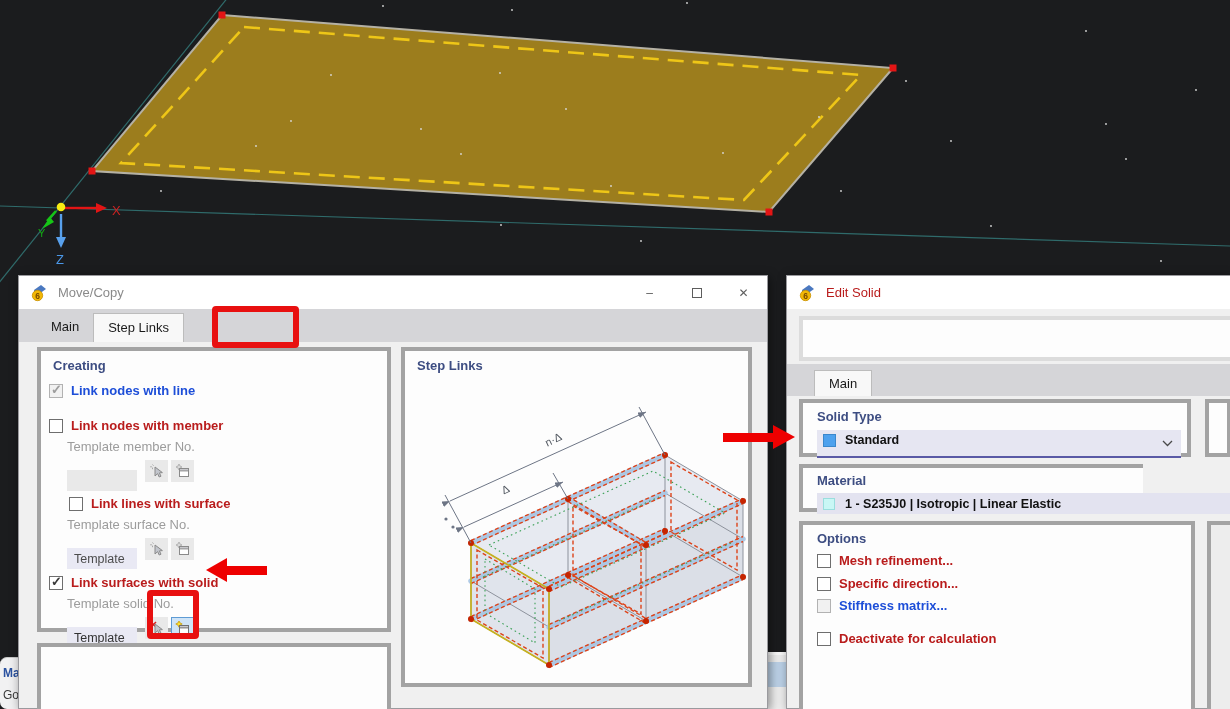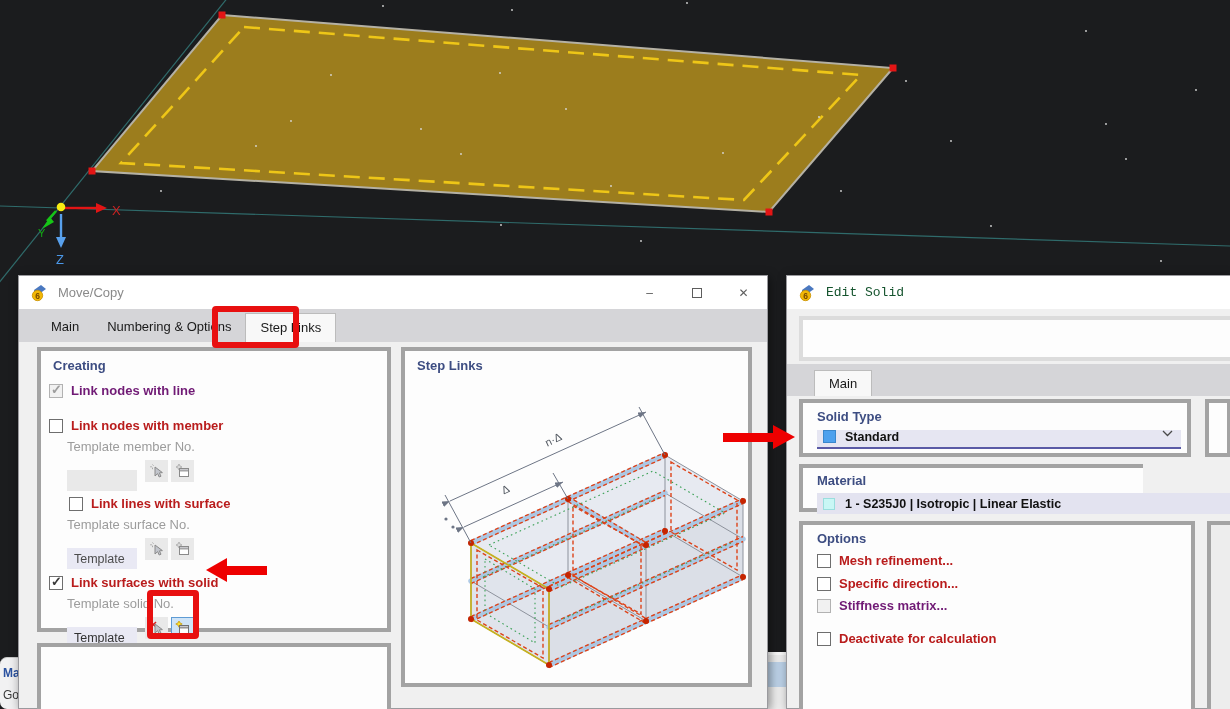--- a/index.html
+++ b/index.html
@@ -5,51 +5,51 @@
   * { margin:0; padding:0; box-sizing:border-box; }
   body { font-family:"Liberation Sans", sans-serif; background:#333; }
   .screen { position:relative; width:1230px; height:709px; overflow:hidden; background:#1b1c1e; }
   .vp-svg { position:absolute; left:0; top:0; }
 
   
   .dlg { position:absolute; background:#f0f0f0; border:1px solid #9a9a9e; box-shadow:2px 2px 10px rgba(0,0,0,.45); z-index:10; }
   .titlebar { position:absolute; left:0; top:0; right:0; height:33px; background:#ffffff; display:flex; align-items:center; padding-left:11px; }
   .app-icon { width:19px; height:19px; margin-right:9px; flex:0 0 auto; }
   .title-text { font-size:13px; color:#8a8a8a; }
-  .title-text.dark { color:#14532d;font-family:Liberation Mono, monospace; }
+  .title-text.dark { color:#b91c1c; }
   .win-controls { margin-left:auto; display:flex; height:100%; }
   .win-btn { width:47px; height:100%; display:flex; align-items:center; justify-content:center; color:#5d5d5d; font-size:12px; cursor:default; }
   .max-glyph { width:10px; height:10px; border:1px solid #5d5d5d; }
   .tabstrip { position:absolute; left:0; right:0; height:33px; background:#d5d5d8; display:flex; align-items:flex-end; padding-left:18px; }
   .tab { height:29px; line-height:28px; padding:0 14px; font-size:13px; color:#1a1a1a; white-space:nowrap; }
   .tab.selected { background:#f8f8f8; border:1px solid #bcbcbc; border-bottom:none; }
   .gbox { position:absolute; background:#fdfdfd; border:4px solid #a3a3a3; }
   .ghead { position:absolute; font-size:13px; font-weight:700; color:#3d4d82; white-space:nowrap; }
 
   
   .cbrow { position:absolute; display:flex; align-items:center; gap:8px; white-space:nowrap; }
   .cb { width:14px; height:14px; border:1px solid #6e6e6e; background:#fff; position:relative; flex:0 0 auto; }
   .cb.checked::after { content:"\2713"; position:absolute; left:1px; top:-3px; font-size:13px; font-weight:700; color:#3a3a3a; }
   .cb.dis { border-color:#b2b2b2; background:#f1f1f1; }
   .cb.dis.checked::after { color:#9d9d9d; }
   .cb-label { font-size:13px; font-weight:700; color:#b91c1c; }
-  .cb-label.dis { color:#701a75; }
+  .cb-label.dis { color:#1d4ed8; }
   .sub { position:absolute; font-size:13px; color:#9c9c9c; white-space:nowrap; }
 
   
   .inprow { position:absolute; display:flex; align-items:center; }
   .tpl-input { width:70px; height:21px; border:none; background:#e9e9f4; color:#4c4c4c; font-size:12.5px; padding:0 7px; font-family:"Liberation Sans",sans-serif;margin-top:19px; }
   .tpl-input.empty { background:#e9e9e9; }
   .mini-btn { width:23px; height:22px; border:none; background:#e9e9e9; display:flex; align-items:center; justify-content:center; padding:0; }
   .mini-btn.hl { background:#cfe4f7; box-shadow:inset 0 0 0 1px #5e9bd4; }
   .mini-btn + .mini-btn { margin-left:3px; }
   .mini-btn:first-of-type { margin-left:8px; }
 
   
-  .dd { position:absolute; height:19px; background:#e6e6f2; border-bottom:2px solid #5a5aa6; display:flex; align-items:flex-start; padding:0 8px 3px 6px; }
+  .dd { position:absolute; height:28px; background:#e6e6f2; border-bottom:2px solid #5a5aa6; display:flex; align-items:flex-end; padding:0 8px 9px 6px; }
   .swatch { width:13px; height:13px; flex:0 0 auto; }
   .dd-text { font-size:12.5px; font-weight:700; color:#111; margin-left:9px; flex:1 1 auto; white-space:nowrap; overflow:hidden; }
   .mat-row { position:absolute; height:21px; background:#e3e3f0; display:flex; align-items:center; padding-left:6px; }
 
   
   .r-box { position:absolute; border:6px solid #e81010; border-radius:4px; z-index:55; }
   .arrow { position:absolute; z-index:60; }
   .arrow .body { position:absolute; background:#ee0000; }
   .arrow .head { position:absolute; width:0; height:0; }
 
@@ -143,21 +143,20 @@
         <div class="win-btn">
             <span class="max-glyph"></span>
           </div>
         <div class="win-btn">
             <span>✕</span>
           </div>
       </div>
     </div>
     <div class="tabstrip" style="top:33px;">
       <div class="tab">Main</div>
-      <div class="tab">Numbering &amp; Options</div>
       <div class="tab selected">Step Links</div>
     </div>
 
     <div class="gbox" style="left:18px; top:71px; width:354px; height:285px;">
       <div class="ghead" style="left:12px; top:7px;">Creating</div>
 
       <div class="cbrow" style="left:8px; top:32px;">
         <span class="cb checked dis"></span>
         <span class="cb-label dis">Link nodes with line</span>
       </div>

